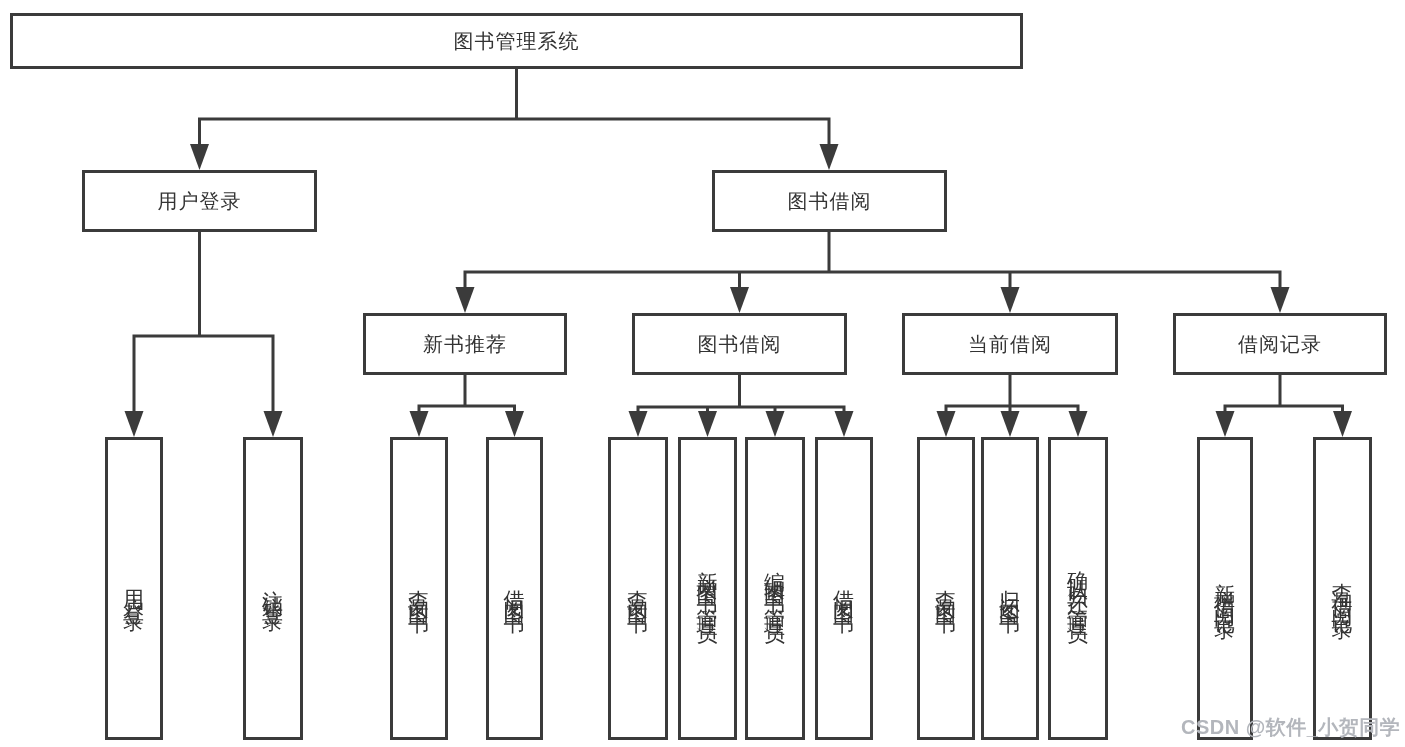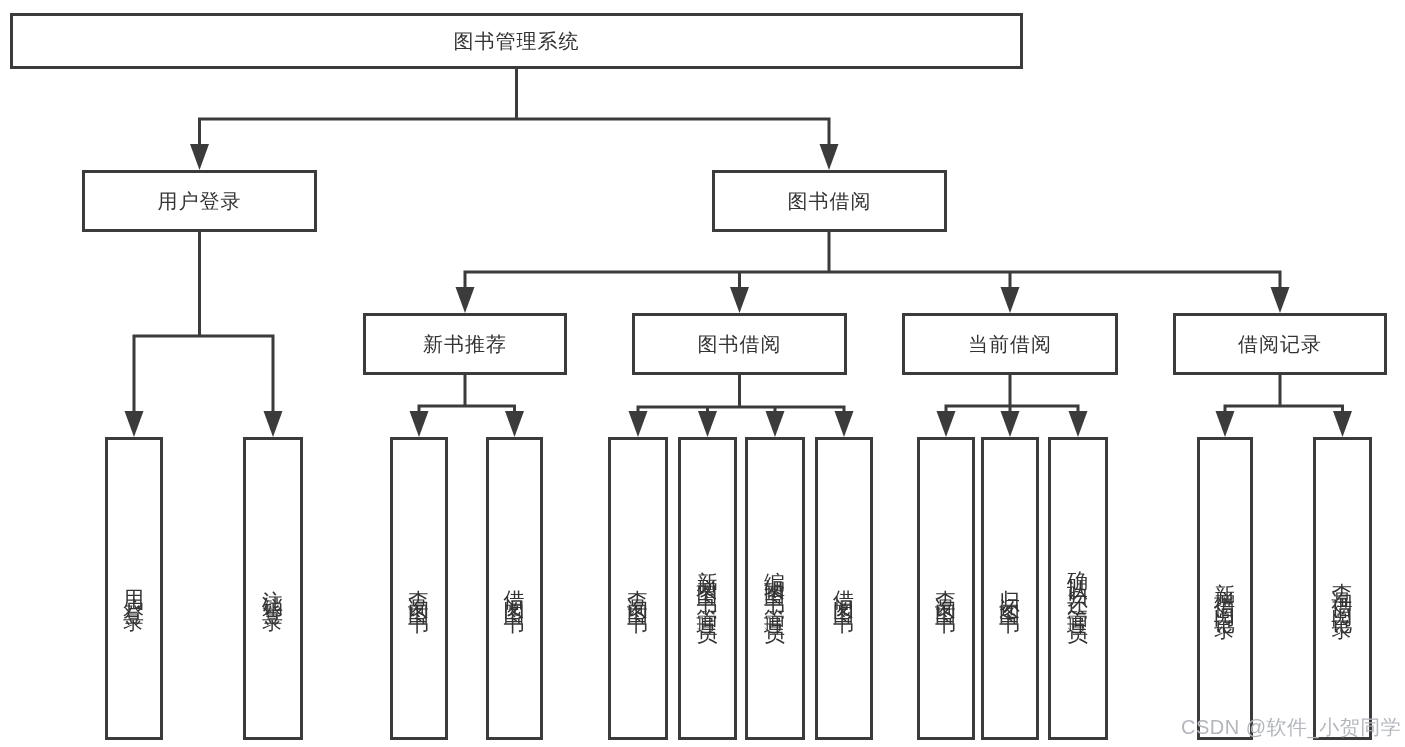--- a/index.html
+++ b/index.html
@@ -37,20 +37,21 @@
     line-height:1;
   }
   .watermark{
     position:absolute;
     left:1181px;top:714px;
     font-size:20px;
     color:var(--wm-color);
     letter-spacing:0.5px;
     z-index:5;
     white-space:nowrap;
+    font-weight:bold;
   }
 </style>
 </head>
 <body>
 
 <div class="canvas">
 
   <svg class="connector-layer" width="1405" height="747" viewBox="0 0 1405 747" aria-hidden="true">
     <g>
       <path d="M516.5 68 V119 M199.5 153 V119 H829 V153"></path>

